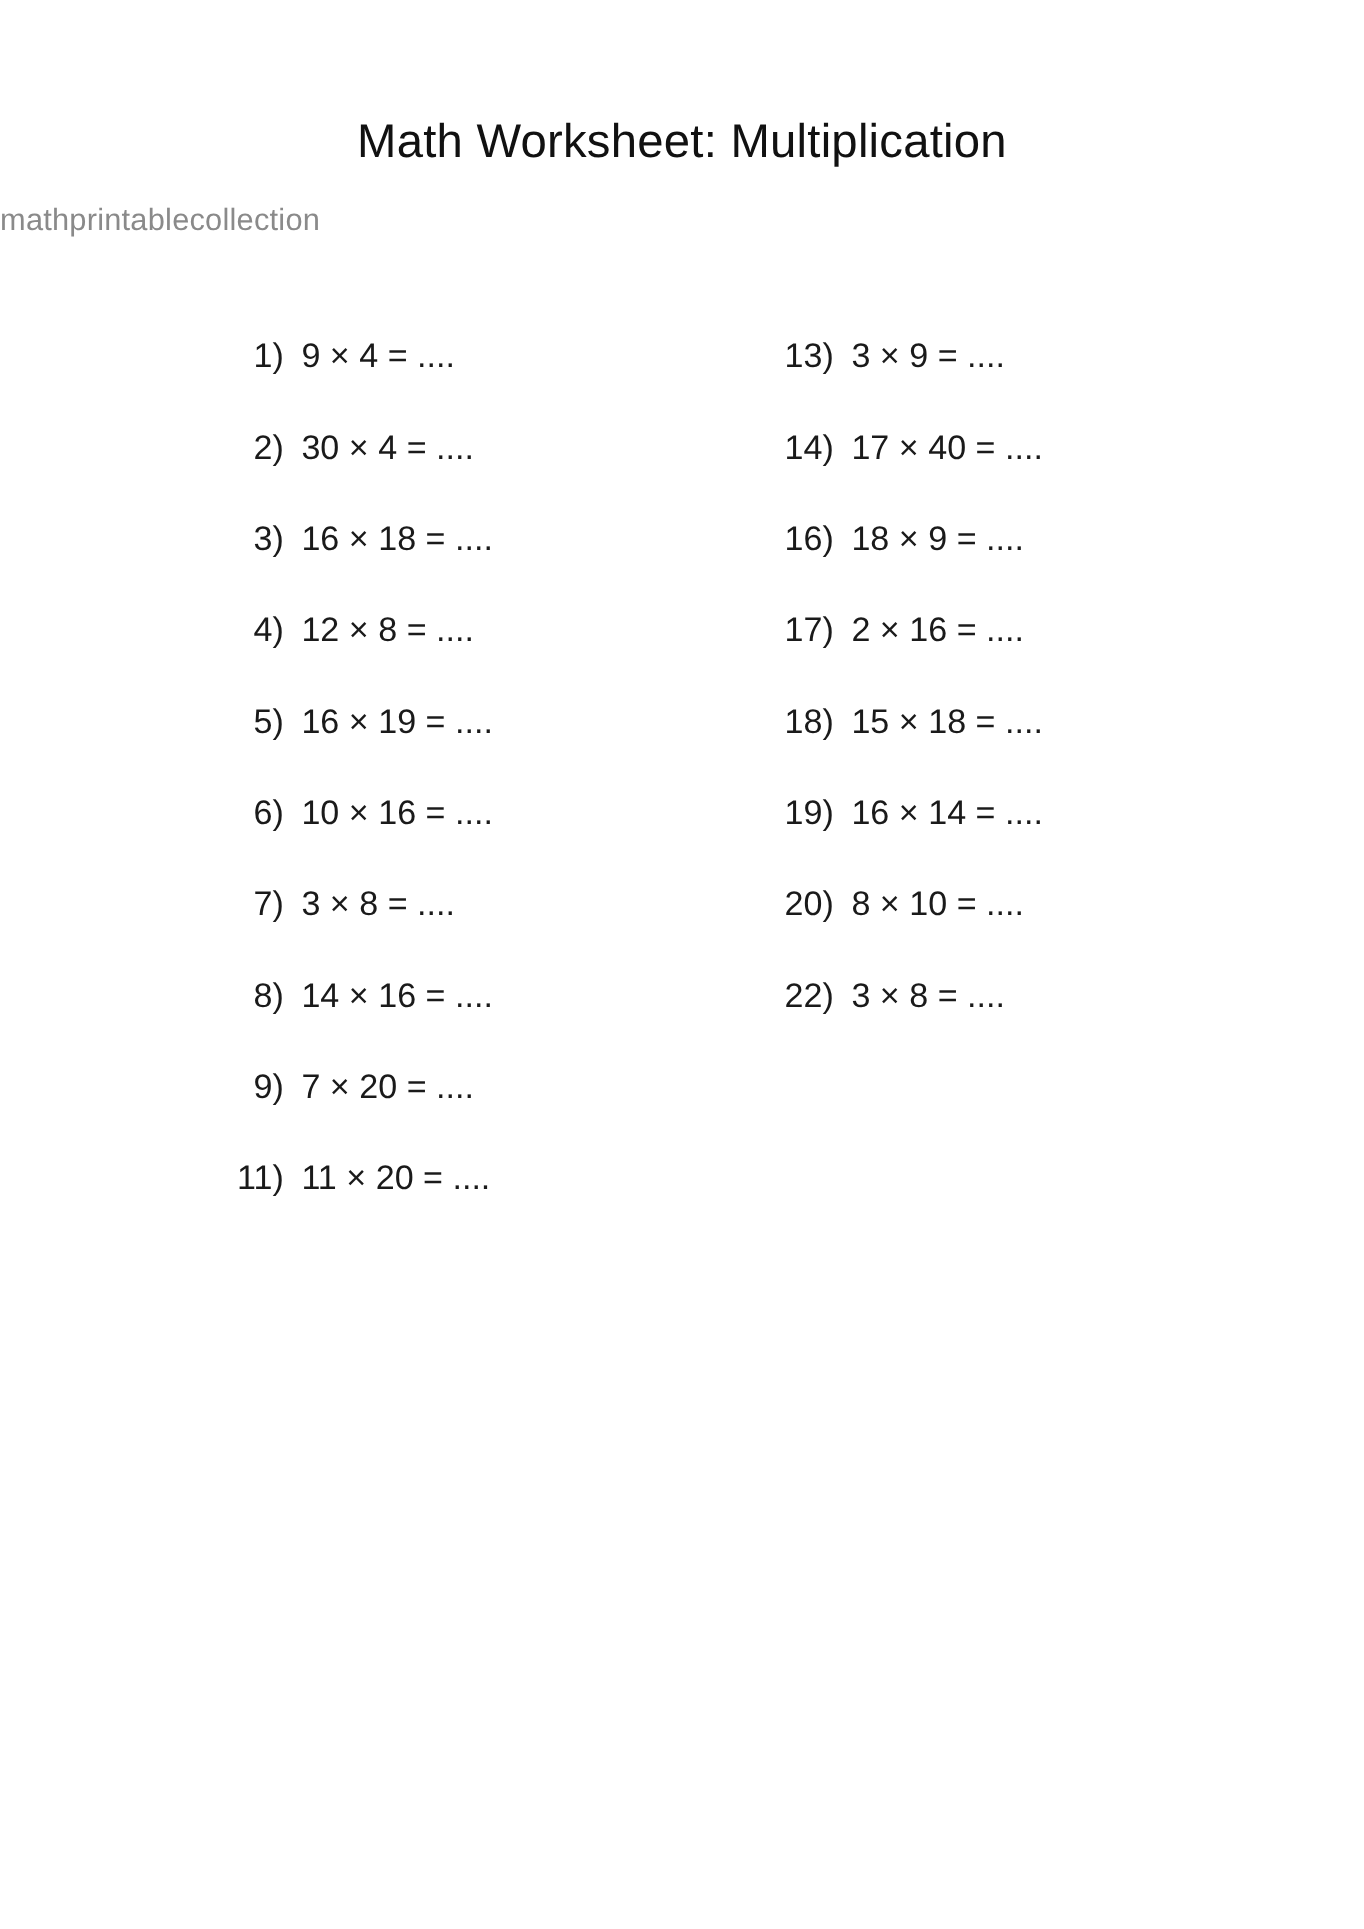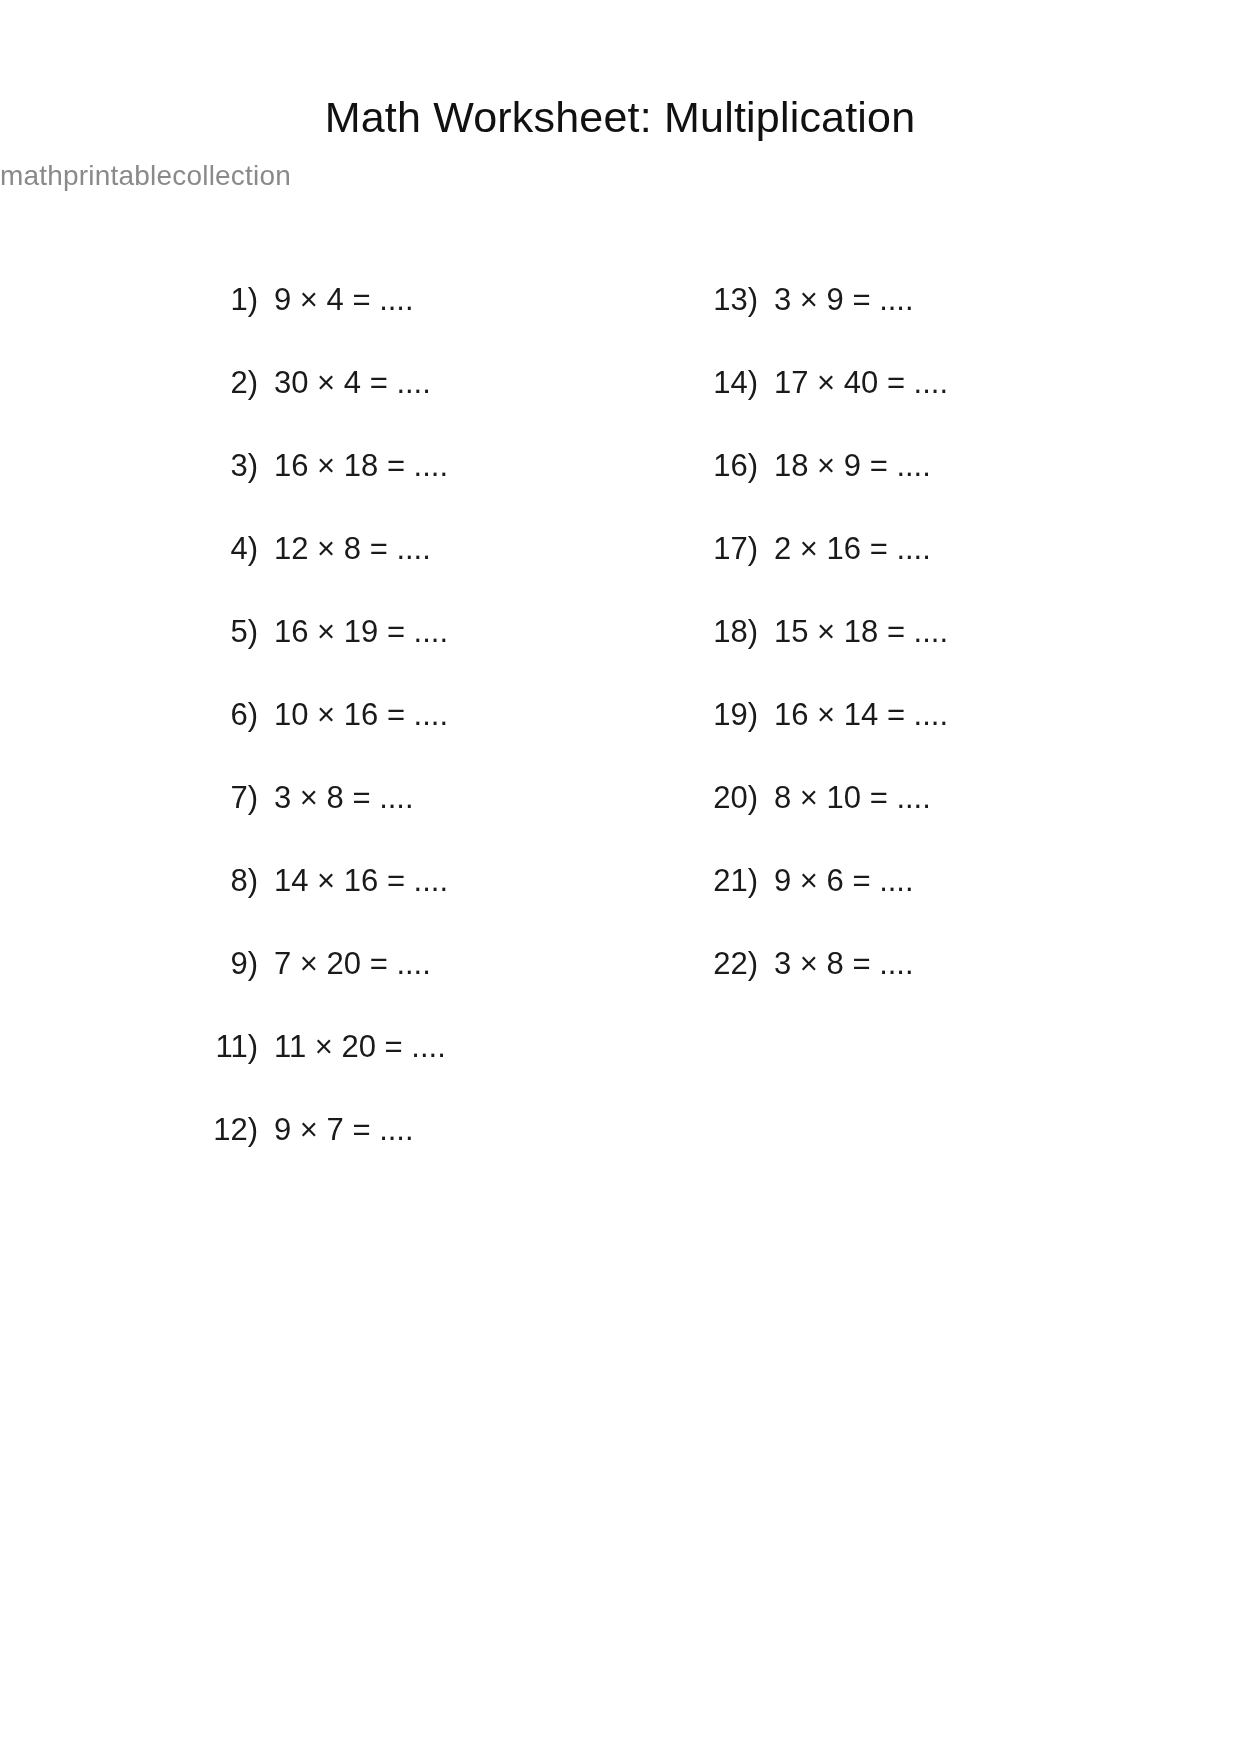--- a/index.html
+++ b/index.html
@@ -19,21 +19,21 @@
     width: 1240px;
     height: 1754px;
     box-sizing: border-box;
     padding: 0;
   }
   .title {
     text-align: center;
     font-size: 43px;
     font-weight: normal;
     color: #111111;
-    margin: 0;
+    margin: 12px;
     padding-top: 93px;
     letter-spacing: 0.2px;
   }
   .subtitle {
     text-align: left;
     font-size: 28px;
     color: #8a8a8a;
     margin: 0;
     padding-top: 18px;
     letter-spacing: 0.2px;
@@ -113,24 +113,20 @@
         <span class="pbody">14 × 16 = ....</span>
       </div>
       <div class="problem">
         <span class="pnum">9)</span>
         <span class="pbody">7 × 20 = ....</span>
       </div>
       <div class="problem">
         <span class="pnum">11)</span>
         <span class="pbody">11 × 20 = ....</span>
       </div>
-      <div class="problem">
-        <span class="pnum">12)</span>
-        <span class="pbody">9 × 7 = ....</span>
-      </div>
     </div>
 
     <div class="col col-right">
       <div class="problem">
         <span class="pnum">13)</span>
         <span class="pbody">3 × 9 = ....</span>
       </div>
       <div class="problem">
         <span class="pnum">14)</span>
         <span class="pbody">17 × 40 = ....</span>
@@ -149,23 +145,19 @@
       </div>
       <div class="problem">
         <span class="pnum">19)</span>
         <span class="pbody">16 × 14 = ....</span>
       </div>
       <div class="problem">
         <span class="pnum">20)</span>
         <span class="pbody">8 × 10 = ....</span>
       </div>
       <div class="problem">
-        <span class="pnum">21)</span>
-        <span class="pbody">9 × 6 = ....</span>
-      </div>
-      <div class="problem">
         <span class="pnum">22)</span>
         <span class="pbody">3 × 8 = ....</span>
       </div>
     </div>
 
   </div>
 </div>
 
 </body></html>

